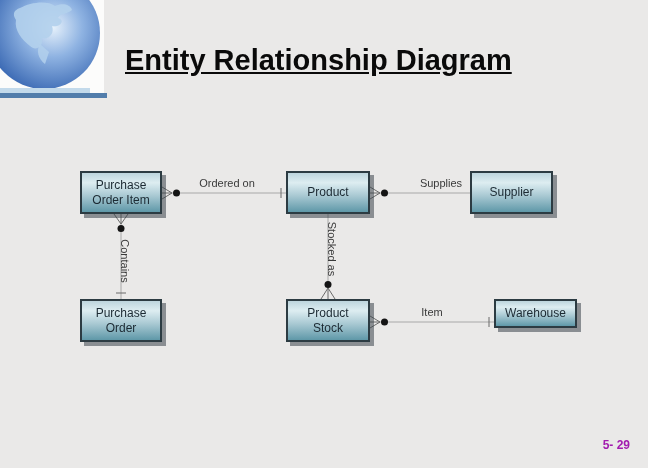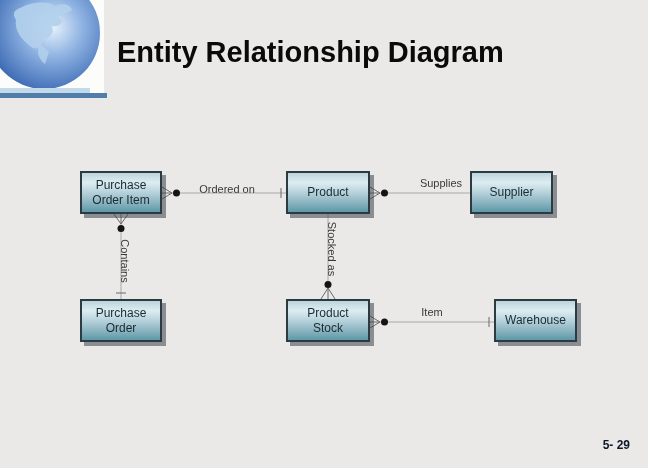--- a/index.html
+++ b/index.html
@@ -21,25 +21,26 @@
     background: #fcfcfb;
     overflow: hidden;
   }
   .accent-bar { position: absolute; }
   .accent-bar.light { left: 0; top: 88px; width: 90px; height: 5px; background: #c3daeb; }
   .accent-bar.dark  { left: 0; top: 93px; width: 107px; height: 5px; background: #527dab; }
 
   .slide-title {
     position: absolute;
     left: 117px; top: 36px;
-    margin: 0;
+    margin: 8px;
     font-size: 29px;
     font-weight: bold;
     color: #0a0a0a;
     white-space: nowrap;
+    text-decoration: underline;
   }
 
   
   .connectors { position: absolute; left: 0; top: 0; }
 
   .entity {
     position: absolute;
     box-sizing: border-box;
     border: 2px solid #2c3b42;
     background: linear-gradient(180deg, #bdd5dd 0%, #ddedf1 25%, #a9c9d3 58%, #5f98a8 100%);
@@ -51,41 +52,41 @@
     font-size: 12px;
     line-height: 1.25;
     color: #1c2a33;
     white-space: pre-line;
   }
   .entity.e-poi       { left: 80px;  top: 171px; width: 82px; height: 43px; }
   .entity.e-product   { left: 286px; top: 171px; width: 84px; height: 43px; }
   .entity.e-supplier  { left: 470px; top: 171px; width: 83px; height: 43px; }
   .entity.e-porder    { left: 80px;  top: 299px; width: 82px; height: 43px; }
   .entity.e-pstock    { left: 286px; top: 299px; width: 84px; height: 43px; }
-  .entity.e-warehouse { left: 494px; top: 299px; width: 83px; height: 43px; }
+  .entity.e-warehouse { left: 494px; top: 299px; width: 83px; height: 29px; }
 
   .rel-label {
     position: absolute;
     font-size: 11px;
     color: #3a3a3a;
     text-align: center;
     white-space: nowrap;
   }
-  .rel-ordered-on { left: 182px; top: 183px; width: 90px; }
+  .rel-ordered-on { left: 182px; top: 177px; width: 90px; }
   .rel-supplies   { left: 396px; top: 177px; width: 90px; }
   .rel-holds      { left: 387px; top: 306px; width: 90px; }
   .rel-contains   { left: 94px;  top: 254px; width: 60px; height: 14px; transform: rotate(90deg); }
   .rel-stocked-as { left: 296px; top: 242px; width: 70px; height: 14px; transform: rotate(90deg); }
 
   .page-number {
     position: absolute;
     right: 18px; top: 438px;
     font-size: 12px;
     font-weight: bold;
-    color: #0f172a;
+    color: #a21caf;
   }
 </style>
 </head>
 <body>
 
 <div class="slide">
 
   <div class="logo-block">
     <svg width="104" height="97" viewBox="0 0 104 97">
       <defs>

